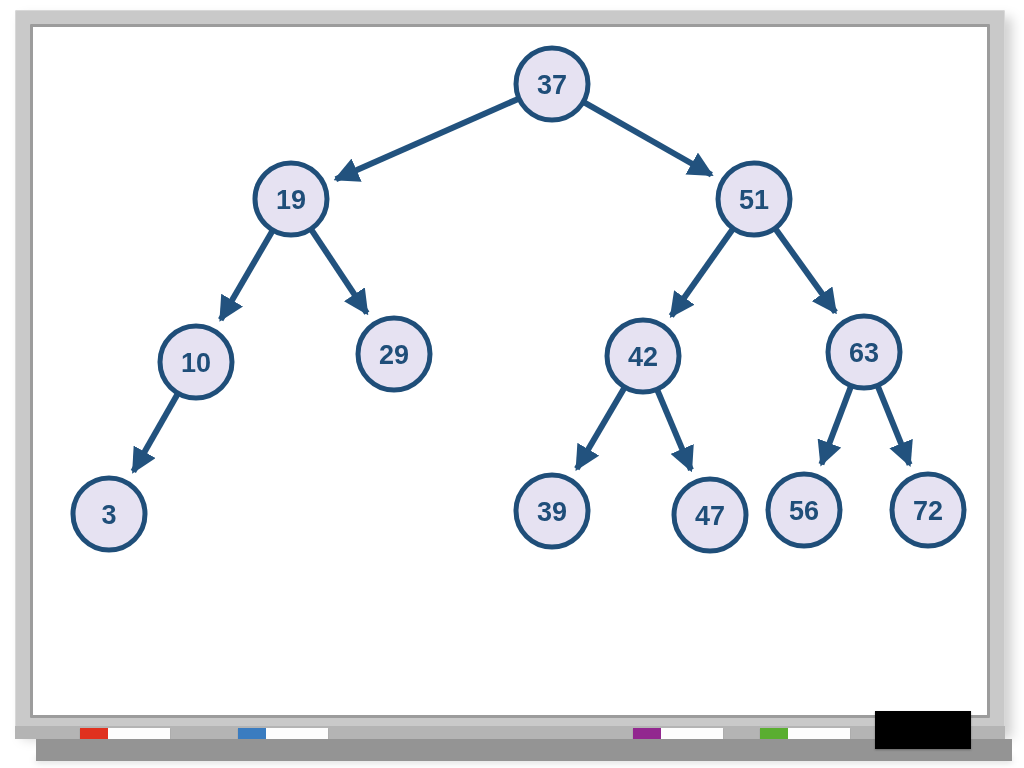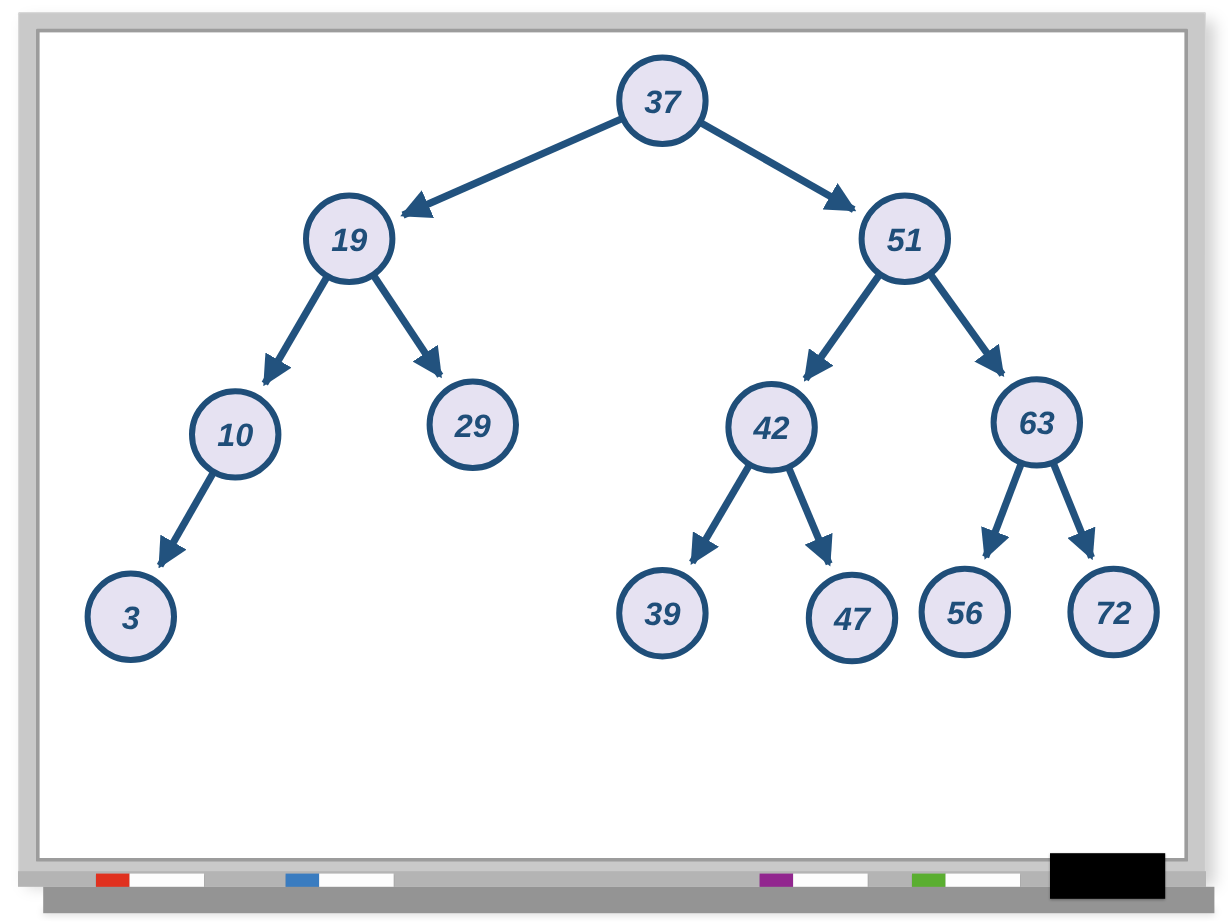--- a/index.html
+++ b/index.html
@@ -1,18 +1,18 @@
 <!DOCTYPE html>
 <html><head>
 <meta charset="utf-8">
 <style>
   html,body{margin:0;padding:0;background:#ffffff;}
   body{width:1024px;height:768px;overflow:hidden;
        font-family:"Liberation Sans","DejaVu Sans",sans-serif;}
-  #stage{position:relative;width:912px;height:768px;background:#ffffff;font-style:italic;}
+  #stage{position:relative;width:912px;height:768px;background:#ffffff;}
 
   
   #board-shadow{position:absolute;left:22px;top:17px;width:990px;height:722px;
       background:rgba(0,0,0,.18);filter:blur(6px);border-radius:3px;}
   #board-frame{position:absolute;left:15px;top:10px;width:990px;height:722px;
       background:#c9c9c9;border-radius:2px;}
   #board-bevel{position:absolute;left:15px;top:10px;width:990px;height:722px;
       border-radius:2px;box-shadow:inset 0 0 0 1px #d8d8d8;}
   #board-inner-edge{position:absolute;left:30px;top:24px;width:960px;height:694px;
       background:#9c9c9c;border-radius:1px;}

